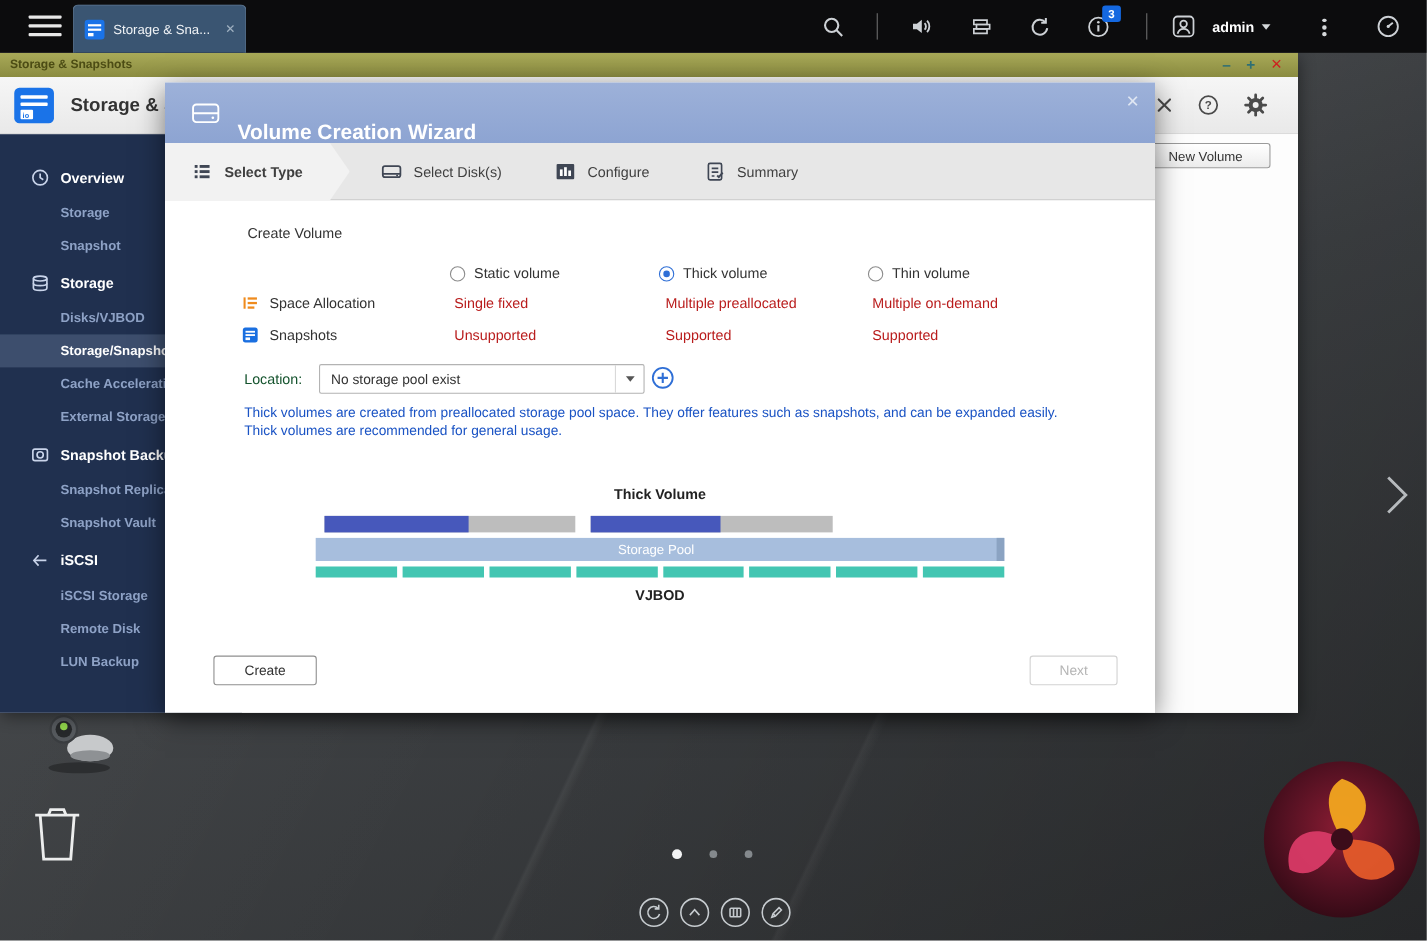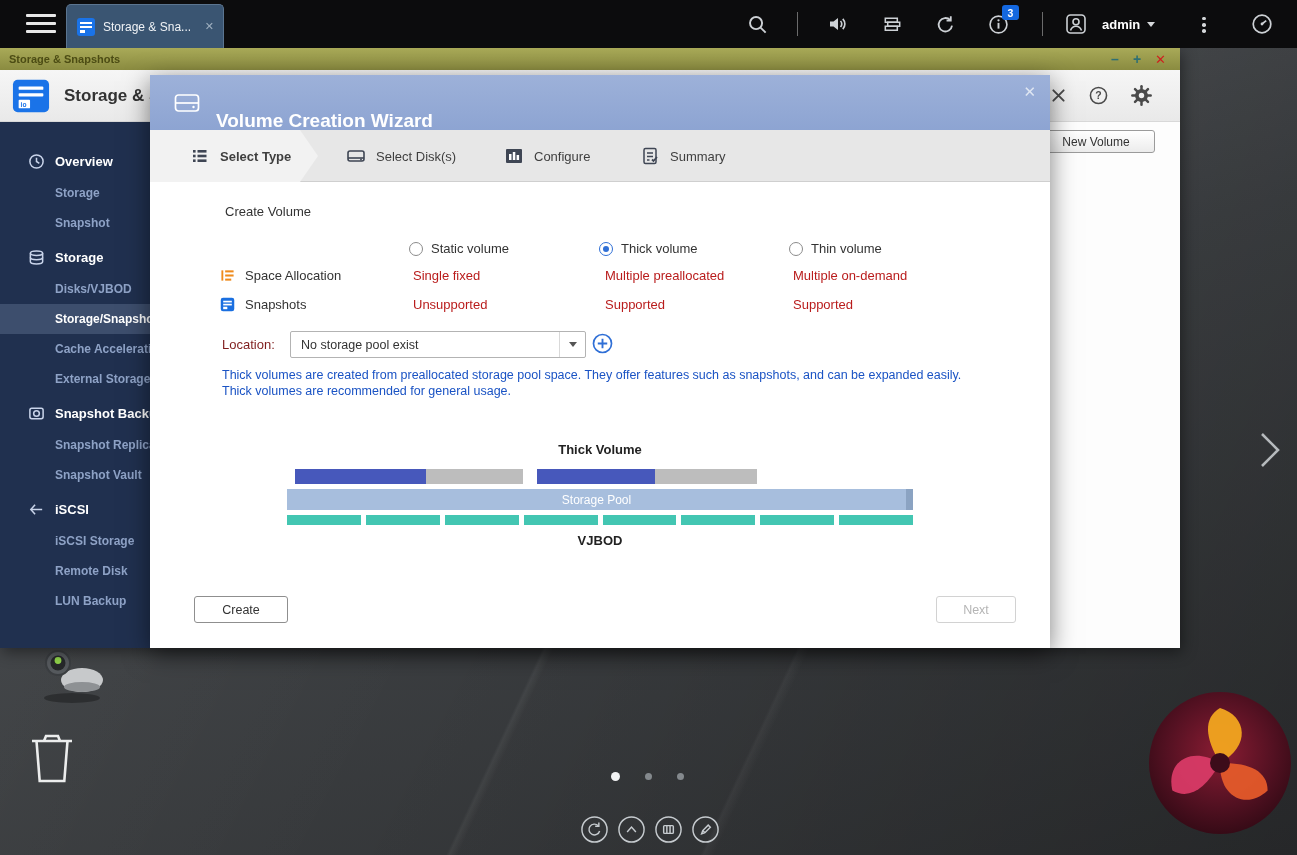--- a/index.html
+++ b/index.html
@@ -70,34 +70,34 @@
 
   
   .modal { position:absolute; left:150px; top:75px; width:900px; height:573px; background:#fff;
            box-shadow:0 6px 24px rgba(0,0,0,.5); z-index:30; }
   .wiz-header { position:absolute; top:0; left:0; right:0; height:55px;
                 background:linear-gradient(#9db1d9,#8da4d2); display:flex; align-items:center; padding-left:22px; gap:14px; }
   .wiz-title { color:#fff; font-size:19px; font-weight:bold;margin-top:36px; }
   .wiz-close { position:absolute; right:14px; top:8px; color:#dfe6f2; font-size:15px; cursor:pointer; }
   .wiz-steps { position:absolute; top:55px; left:0; right:0; height:52px; background:#e7e7e7; border-bottom:1px solid #cfcfcf; }
   .step { position:absolute; top:0; height:52px; display:flex; align-items:center; gap:10px; font-size:13px; color:#3f3f3f; cursor:pointer; }
-  .step.active { left:0; width:168px; padding-left:40px; background:#f2f2f2; font-weight:bold;
+  .step.active { left:0; width:168px; padding-left:24px; background:#f2f2f2; font-weight:bold;
                  clip-path:polygon(0 0,150px 0,168px 26px,150px 52px,0 52px); }
   .step.s2 { left:196px; } .step.s3 { left:354px; } .step.s4 { left:490px; }
   .create-label { position:absolute; left:75px; top:129px; font-size:13px; color:#333; }
   .radio-opt { position:absolute; top:166px; display:flex; align-items:center; gap:8px; font-size:13px; color:#333; cursor:pointer; }
   .radio-opt .rc { width:14px; height:14px; border-radius:50%; border:1px solid #8b8b8b; background:#fff; position:relative; }
   .radio-opt.sel .rc { border-color:#2f6fd6; }
   .radio-opt.sel .rc::after { content:""; position:absolute; left:3px; top:3px; width:6px; height:6px; border-radius:50%; background:#2f6fd6; }
   .o1 { left:259px; } .o2 { left:449px; } .o3 { left:639px; }
   .feat-label { position:absolute; left:70px; display:flex; align-items:center; gap:10px; font-size:13px; color:#333; }
   .feat-val { position:absolute; font-size:13px; color:#b91c1c; line-height:16px;text-align:center; }
   .c1 { left:263px; } .c2 { left:455px; } .c3 { left:643px; }
   .r1 { top:193px; } .r2 { top:222px; }
-  .loc-label { position:absolute; left:72px; top:262px; font-size:13px; color:#7f1d1d; }
+  .loc-label { position:absolute; left:72px; top:262px; font-size:13px; color:#14532d; }
   .loc-select { position:absolute; left:140px; top:256px; width:296px; height:27px; background:#fff;
                 border:1px solid #b3b3b3; border-radius:2px; display:flex; align-items:center; cursor:pointer; }
   .loc-select .val { flex:1; padding-left:10px; font-size:12.5px; color:#333; }
   .loc-select .arrow-box { width:26px; height:100%; border-left:1px solid #d9d9d9; display:flex; align-items:center; justify-content:center; }
   .tri { width:0; height:0; border-left:4.5px solid transparent; border-right:4.5px solid transparent; border-top:5.5px solid #555; }
   .add-pool { position:absolute; left:442px; top:258px; width:21px; height:21px; cursor:pointer; }
   .info-text { position:absolute; left:72px; top:292px; width:758px; font-size:12.5px; line-height:16px; color:#1a53c4; }
   .diag-vol-label { position:absolute; left:0; right:0; top:367px; text-align:center; font-size:13px; font-weight:bold; color:#222; }
   .volbar { position:absolute; top:394px; height:15px; background:#bdbdbd; }
   .volbar .fill { height:100%; background:#4758bb; }

